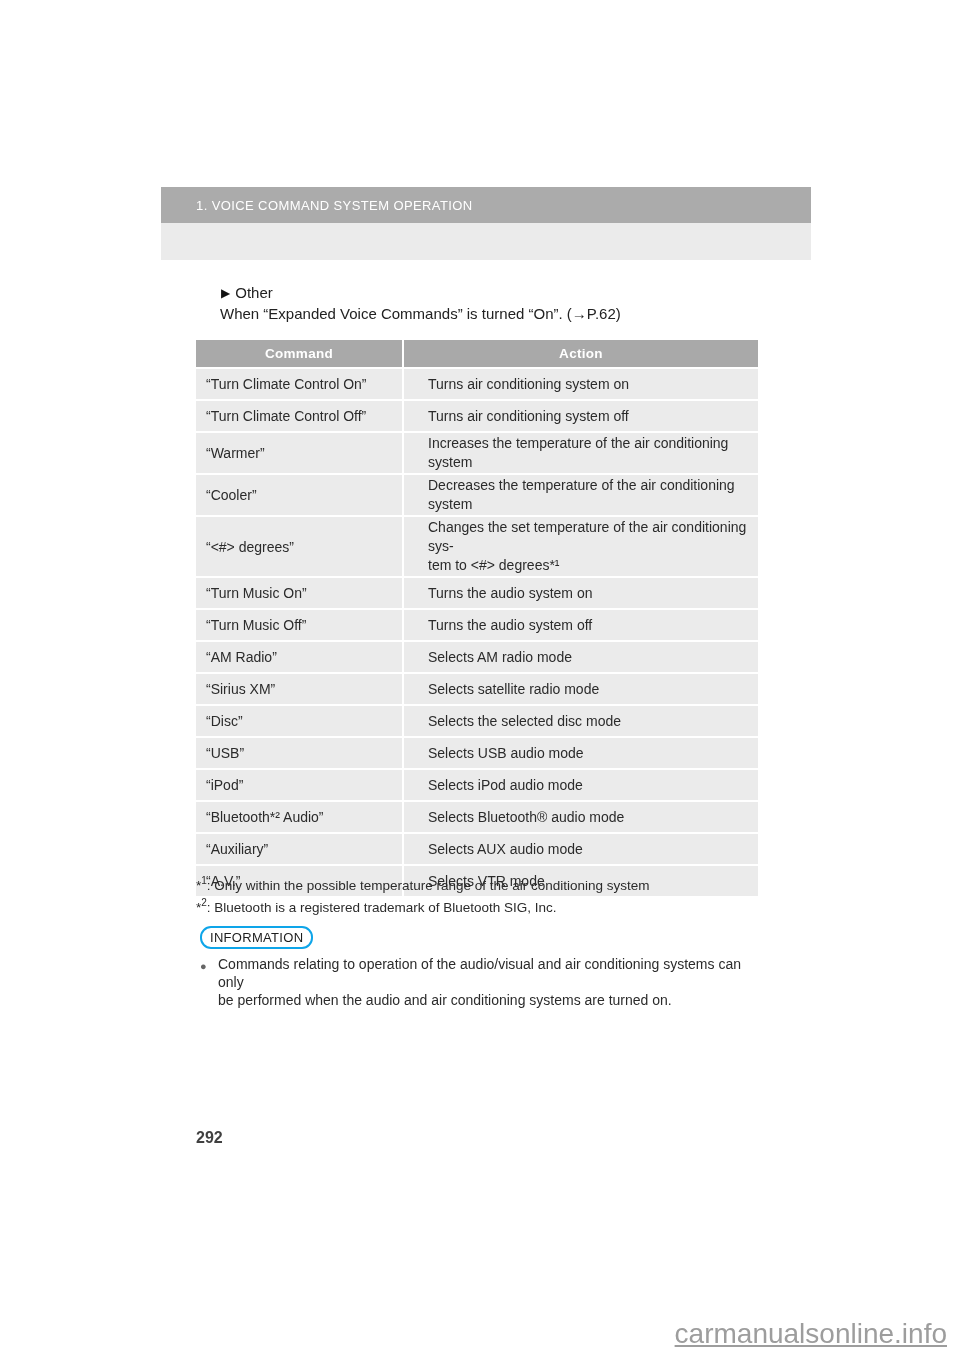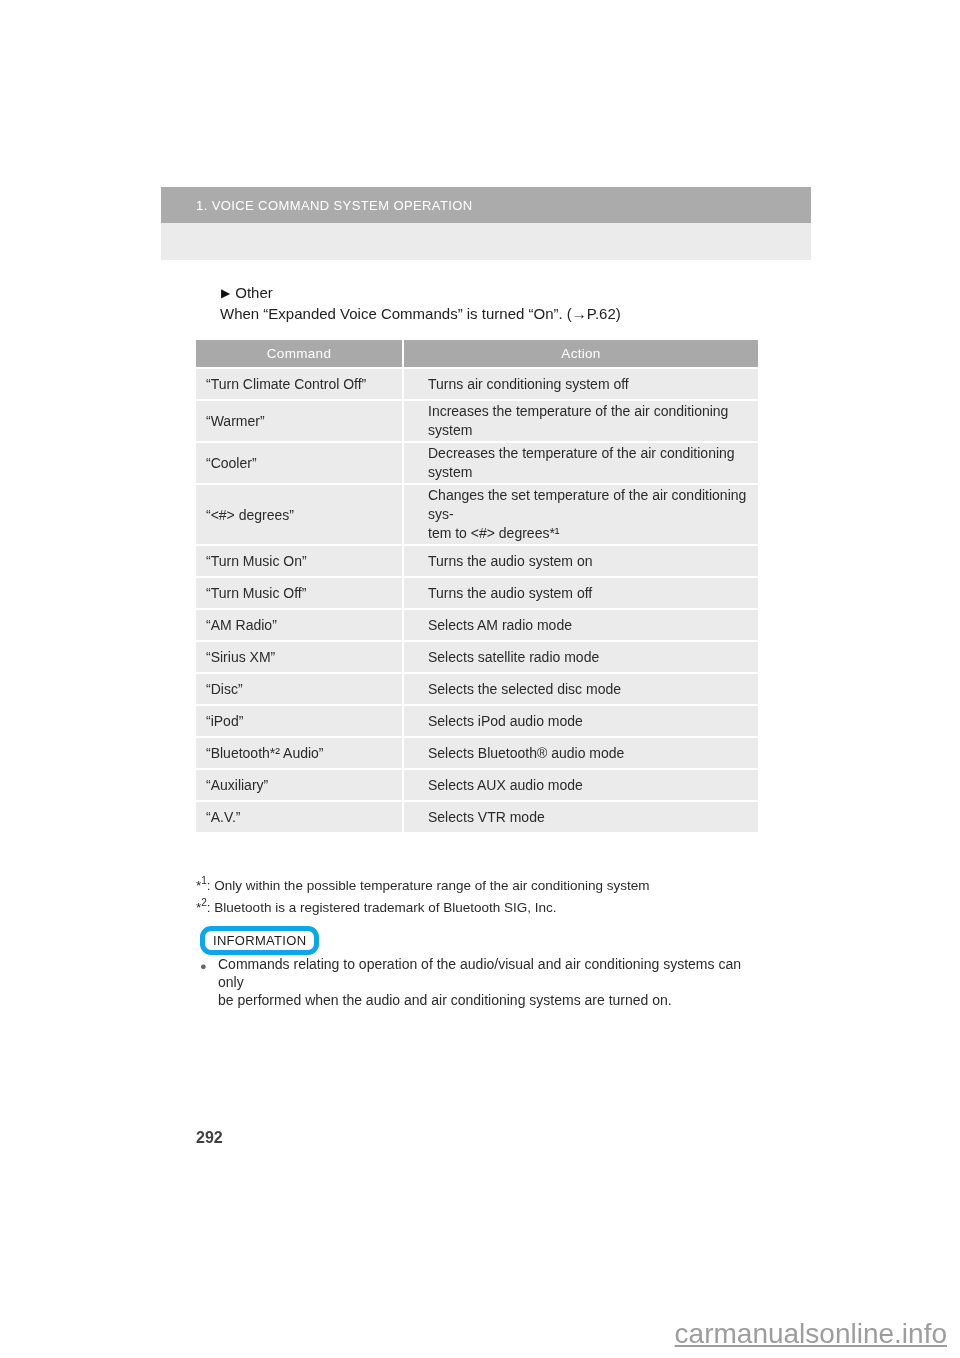--- a/index.html
+++ b/index.html
@@ -20,36 +20,36 @@
     position:absolute;left:221px;top:284px;font-size:15px;color:#222;
     display:flex;align-items:center;gap:5px;
   }
   .tri{font-size:12px;color:#111;}
   .section-subheading{position:absolute;left:220px;top:305px;font-size:15px;color:#222;}
   .cmd-table{
     position:absolute;left:194px;top:338px;width:566px;
     border-collapse:separate;border-spacing:2px;table-layout:fixed;
   }
   .cmd-table th{
-    background:#a9a9a9;color:#ffffff;font-weight:400;font-size:13.5px;
+    background:#a9a9a9;color:#ffffff;font-weight:700;font-size:13.5px;
     height:25px;text-align:center;letter-spacing:.3px;
   }
   .col-cmd{width:204px;}
   .cmd-table td{
     background:#ebebeb;font-size:14px;height:28px;vertical-align:middle;color:#2b2b2b;
   }
   td.cmd{padding-left:10px;}
   td.act{padding-left:24px;white-space:pre-line;line-height:19px;}
   .footnotes{
     position:absolute;left:196px;top:872px;font-size:13.5px;line-height:17px;color:#2b2b2b;
   }
   .fn sup{font-size:10px;}
   .info-badge{
     position:absolute;left:200px;top:926px;display:inline-block;
-    border:5px solid #0ea5e9;border-radius:11px;padding:2px 8px;
+    border:2px solid #0ea5e9;border-radius:11px;padding:2px 8px;
     font-size:13px;letter-spacing:.3px;color:#1d1d1d;background:#fff;
   }
   .info-bullet{
     position:absolute;left:200px;top:955px;width:566px;font-size:14px;line-height:18px;color:#2b2b2b;
   }
   .bullet{position:absolute;left:0;top:2px;font-size:11px;color:#666;}
   .bullet-text{display:block;padding-left:18px;white-space:pre-line;}
   .page-number{position:absolute;left:196px;top:1129px;font-size:16px;font-weight:700;color:#404040;}
   .watermark{position:absolute;right:5px;top:1318px;font-size:28px;color:#9d9d9d;text-decoration:underline;}
 </style>
@@ -70,20 +70,24 @@
   <div class="section-subheading">When “Expanded Voice Commands” is turned “On”. (→P.62)</div>
 
   <table class="cmd-table">
     <thead>
       <tr>
         <th class="col-cmd">Command</th>
         <th class="col-act">Action</th>
       </tr>
     </thead>
     <tbody>
+        <tr>
+          <td class="cmd">“Turn Climate Control On”</td>
+          <td class="act">Turns air conditioning system on</td>
+        </tr>
         <tr>
           <td class="cmd">“Turn Climate Control Off”</td>
           <td class="act">Turns air conditioning system off</td>
         </tr>
         <tr>
           <td class="cmd">“Warmer”</td>
           <td class="act">Increases the temperature of the air conditioning system</td>
         </tr>
         <tr>
           <td class="cmd">“Cooler”</td>
@@ -106,20 +110,24 @@
           <td class="cmd">“AM Radio”</td>
           <td class="act">Selects AM radio mode</td>
         </tr>
         <tr>
           <td class="cmd">“Sirius XM”</td>
           <td class="act">Selects satellite radio mode</td>
         </tr>
         <tr>
           <td class="cmd">“Disc”</td>
           <td class="act">Selects the selected disc mode</td>
+        </tr>
+        <tr>
+          <td class="cmd">“USB”</td>
+          <td class="act">Selects USB audio mode</td>
         </tr>
         <tr>
           <td class="cmd">“iPod”</td>
           <td class="act">Selects iPod audio mode</td>
         </tr>
         <tr>
           <td class="cmd">“Bluetooth*² Audio”</td>
           <td class="act">Selects Bluetooth® audio mode</td>
         </tr>
         <tr>

